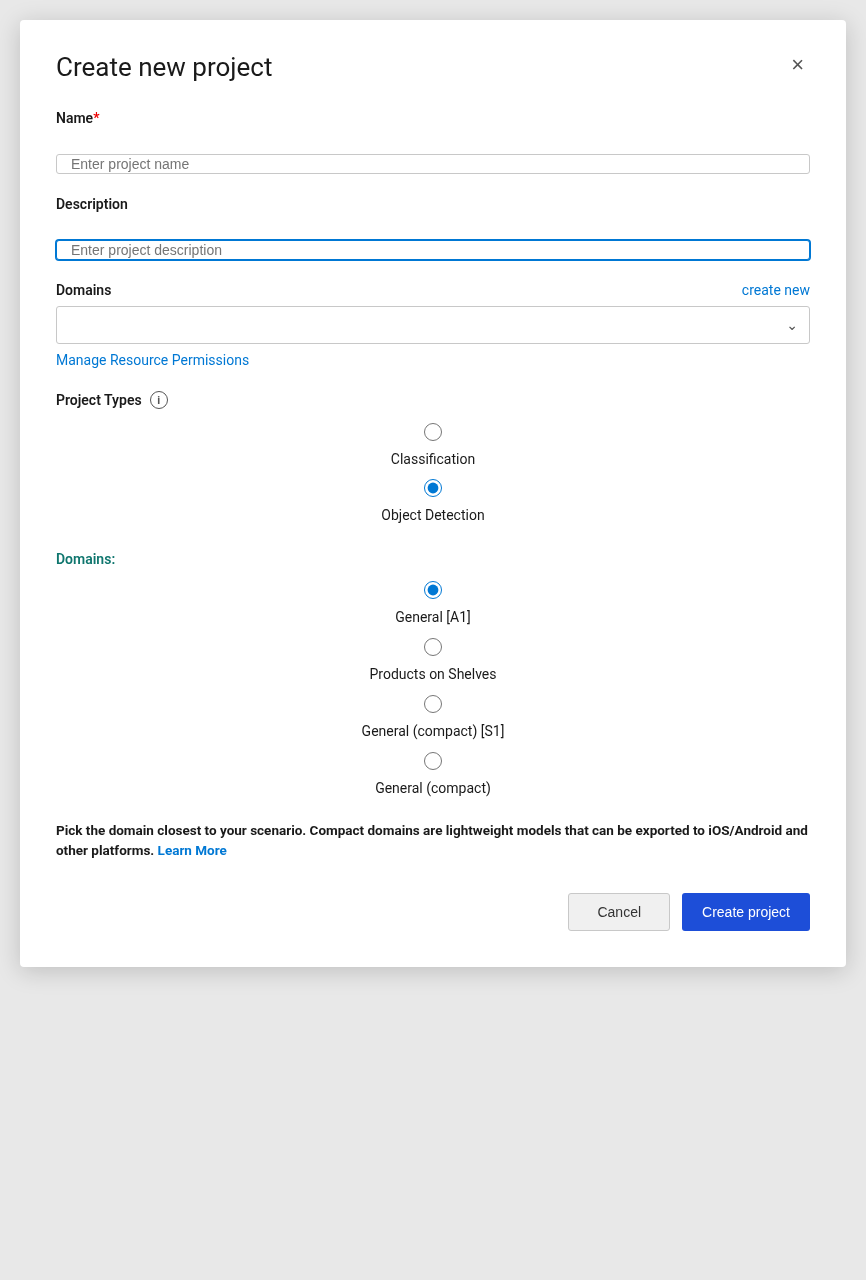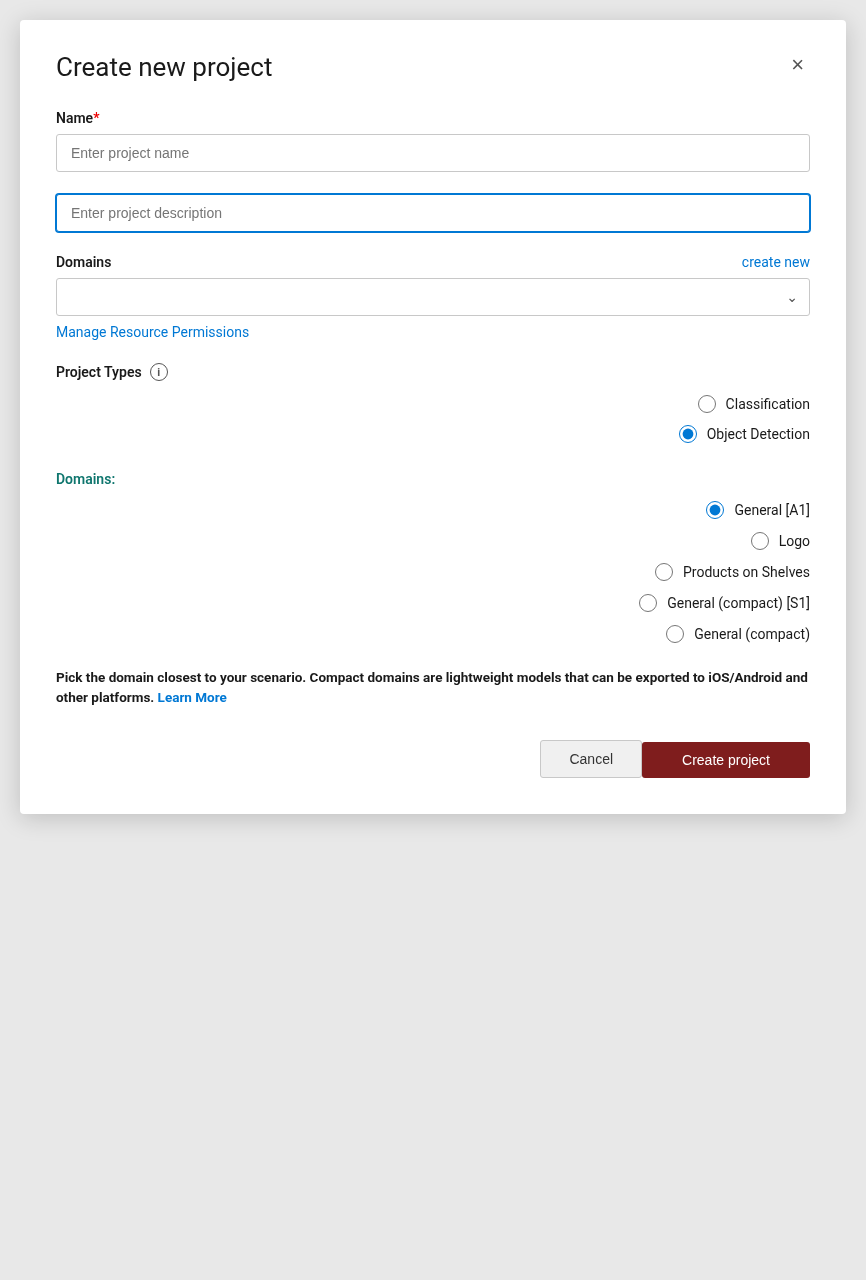--- a/index.html
+++ b/index.html
@@ -1,19 +1,18 @@
 <!DOCTYPE html>
 <html><head>
   <meta charset="utf-8">
   <style>
     * {
       box-sizing: border-box;
       margin: 0;
       padding: 0;
-      align-items: flex-end;
     }
 
     body {
       width: 866px;
       min-height: 1280px;
       background-color: #e8e8e8;
       font-family: -apple-system, BlinkMacSystemFont, 'Segoe UI', Roboto, sans-serif;
       display: flex;
       justify-content: center;
       align-items: flex-start;
@@ -69,27 +68,28 @@
       color: #1a1a1a;
       margin-bottom: 8px;
     }
 
     .required-star {
       color: #e00;
     }
 
     .form-input {
       width: 100%;
-      padding: 10px 14px;
+      padding: 1px 14px;
       border: 1px solid #c8c8c8;
       border-radius: 3px;
       font-size: 14px;
       color: #333;
       outline: none;
       background: #fff;
+      margin-top: 20px;
     }
 
     .form-input.focused {
       border-color: #0078d4;
       box-shadow: 0 0 0 1px #0078d4;
     }
 
     .resource-header {
       display: flex;
       justify-content: space-between;
@@ -175,20 +175,21 @@
       flex-direction: column;
       gap: 12px;
       margin-bottom: 24px;
     }
 
     .radio-item {
       display: flex;
       align-items: center;
       gap: 10px;
       cursor: pointer;
+      flex-direction: column;
     }
 
     .radio-input {
       width: 18px;
       height: 18px;
       accent-color: #0078d4;
       cursor: pointer;
       flex-shrink: 0;
     }
 
@@ -226,37 +227,37 @@
 
     .learn-more-link {
       color: #0078d4;
       text-decoration: none;
       cursor: pointer;
     }
 
     .dialog-footer {
       display: flex;
       justify-content: flex-end;
-      gap: 0;
+      gap: 12px;
       margin-top: 8px;
     }
 
     .btn-cancel {
       padding: 10px 28px;
       background: #f0f0f0;
       border: 1px solid #c8c8c8;
       border-radius: 3px;
       font-size: 14px;
       color: #333;
       cursor: pointer;
     }
 
     .btn-create {
-      padding: 10px 40px;
-      background: #7f1d1d;
+      padding: 10px 20px;
+      background: #1d4ed8;
       border: none;
       border-radius: 3px;
       font-size: 14px;
       color: #ffffff;
       cursor: pointer;
       font-weight: 500;
     }
   </style>
 </head>
 <body>
@@ -270,20 +271,21 @@
     </div>
 
     <div class="form-group">
       <label class="form-label">
         <span>Name</span><span class="required-star">*</span>
       </label>
       <input type="text" class="form-input" placeholder="Enter project name" style="">
     </div>
 
     <div class="form-group">
+      <label class="form-label">Description</label>
       <input type="text" class="form-input focused" placeholder="Enter project description" style="">
     </div>
 
     <div class="form-group">
       <div class="resource-header">
         <span class="resource-label">Domains</span>
         <a class="create-new-link">create new</a>
       </div>
       <div class="select-wrapper">
         <select class="form-select">
@@ -313,24 +315,20 @@
 
     <div class="domains-section">
       <div class="domains-label">Domains:</div>
       <div class="domain-radio-group">
         <label class="radio-item">
           <input type="radio" class="radio-input" name="domain" checked="" style="">
           <span class="radio-label">General [A1]</span>
         </label>
         <label class="radio-item">
           <input type="radio" class="radio-input" name="domain" style="">
-          <span class="radio-label">Logo</span>
-        </label>
-        <label class="radio-item">
-          <input type="radio" class="radio-input" name="domain" style="">
           <span class="radio-label">Products on Shelves</span>
         </label>
         <label class="radio-item">
           <input type="radio" class="radio-input" name="domain" style="">
           <span class="radio-label">General (compact) [S1]</span>
         </label>
         <label class="radio-item">
           <input type="radio" class="radio-input" name="domain" style="">
           <span class="radio-label">General (compact)</span>
         </label>

